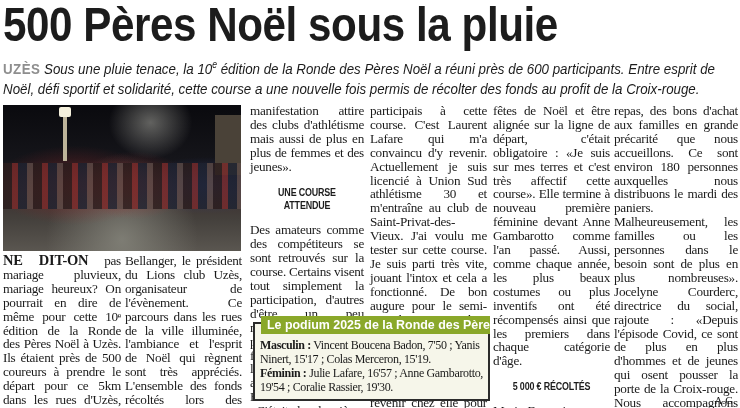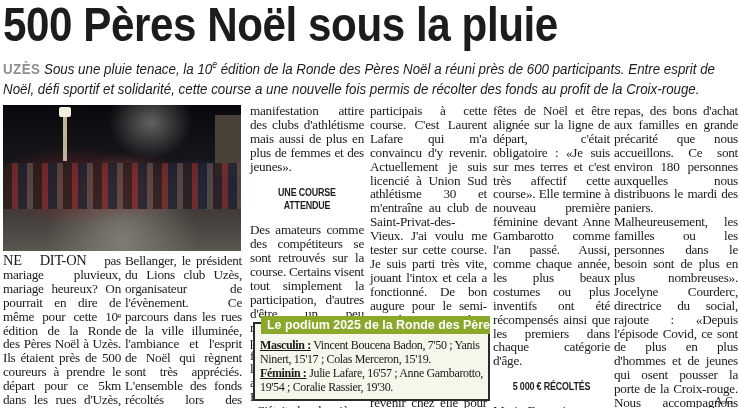--- a/index.html
+++ b/index.html
@@ -46,21 +46,21 @@
       color: #1a1a1a; letter-spacing: -0.25px;
     }
     .col { position: absolute; }
     .col1 { left: 3px; top: 254px; width: 118px; }
     .col2 { left: 125px; top: 254px; width: 117px; }
     .col3 { left: 250px; top: 104px; width: 114px; }
     .col4 { left: 370px; top: 104px; width: 117px; }
     .col5 { left: 493px; top: 104px; width: 117px; }
     .col6 { left: 614px; top: 104px; width: 124px; }
 
-    .dropcap-lead { font-weight: normal; font-size: 14.5px; letter-spacing: -0.3px; }
+    .dropcap-lead { font-weight: bold; font-size: 14.5px; letter-spacing: -0.3px; }
 
     .subhead {
       font-family: "Liberation Sans", sans-serif; font-weight: bold;
       font-size: 10.5px; text-align: center; color: #1c1c1c;
       letter-spacing: -0.2px; margin: 12px 0 10px;
       transform: scaleX(0.85);
     }
 
     .podium-box {
       position: absolute; left: 253px; top: 322px; width: 237px; height: 79px;
@@ -70,21 +70,21 @@
       position: absolute; left: 6px; top: -8px; width: 229px; height: 18px;
       background: #8aa82a; color: #ffffff;
       font-family: "Liberation Sans", sans-serif; font-weight: bold;
       font-size: 13.5px; line-height: 18px; padding-left: 6px; white-space: nowrap; overflow: hidden;
     }
     .podium-title span { display: inline-block; transform: scaleX(0.92); transform-origin: left center; }
     .podium-content {
       position: absolute; left: 5px; top: 14px; width: 226px;
       font-size: 12px; line-height: 14px; color: #1a1a1a; letter-spacing: -0.35px;
     }
-    .podium-content b { font-weight: bold; text-decoration: underline; }
+    .podium-content b { font-weight: bold; }
 
     .signature {
       position: absolute; right: 4px; top: 394px;
       font-size: 11px; color: #1a1a1a;
     }
   </style>
 </head>
 <body>
 
 <h1 class="headline">500 Pères Noël sous la pluie</h1>

